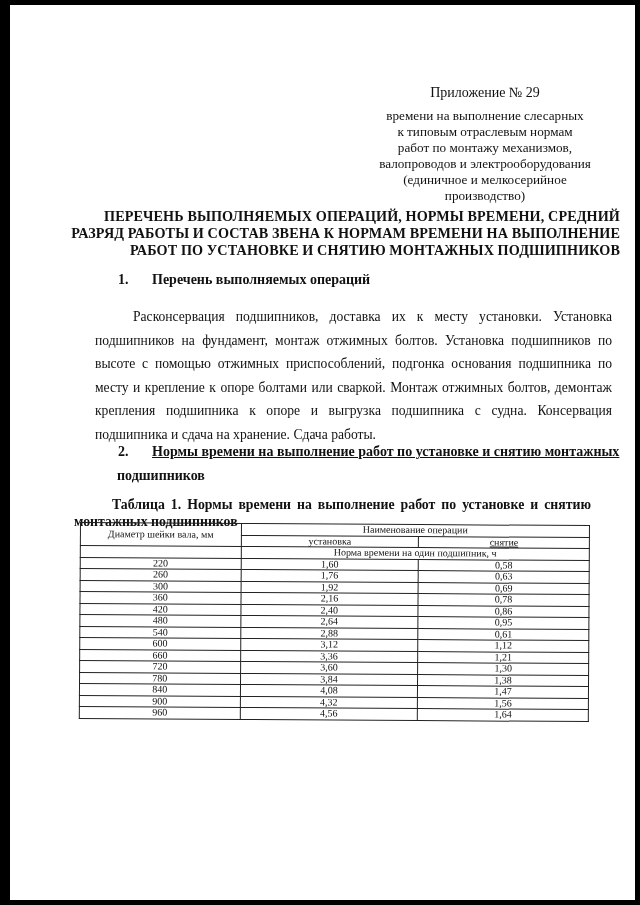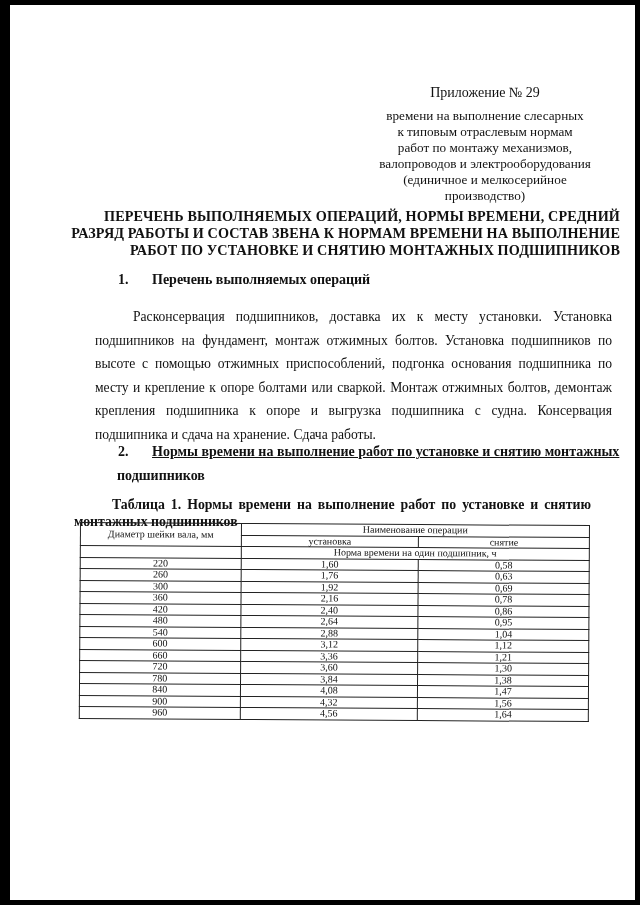--- a/index.html
+++ b/index.html
@@ -39,21 +39,21 @@
     table.norms {
       position: absolute; left: 80px; top: 522px; width: 510px;
       border-collapse: collapse; font-size: 10px; line-height: 10.5px;
       transform: rotate(0.35deg); transform-origin: left top;
     }
     table.norms td {
       border: 1px solid #222; text-align: center; padding: 0; height: 10.5px;
     }
     table.norms td.diam { width: 172px; }
     table.norms td.inst { width: 190px; }
-    table.norms td.rem { width: 184px; }
+    table.norms td.rem { width: 184px; text-decoration: underline; }
   </style>
 </head>
 <body>
 
 <div class="border-left"></div>
 <div class="page"></div>
 
 <div class="appendix">
   <div class="num">Приложение № 29</div>
   <div class="desc">
@@ -123,21 +123,21 @@
         <td>0,86</td>
       </tr>
   <tr>
         <td>480</td>
         <td>2,64</td>
         <td>0,95</td>
       </tr>
   <tr>
         <td>540</td>
         <td>2,88</td>
-        <td>1,04</td>
+        <td>0,61</td>
       </tr>
   <tr>
         <td>600</td>
         <td>3,12</td>
         <td>1,12</td>
       </tr>
   <tr>
         <td>660</td>
         <td>3,36</td>
         <td>1,21</td>

